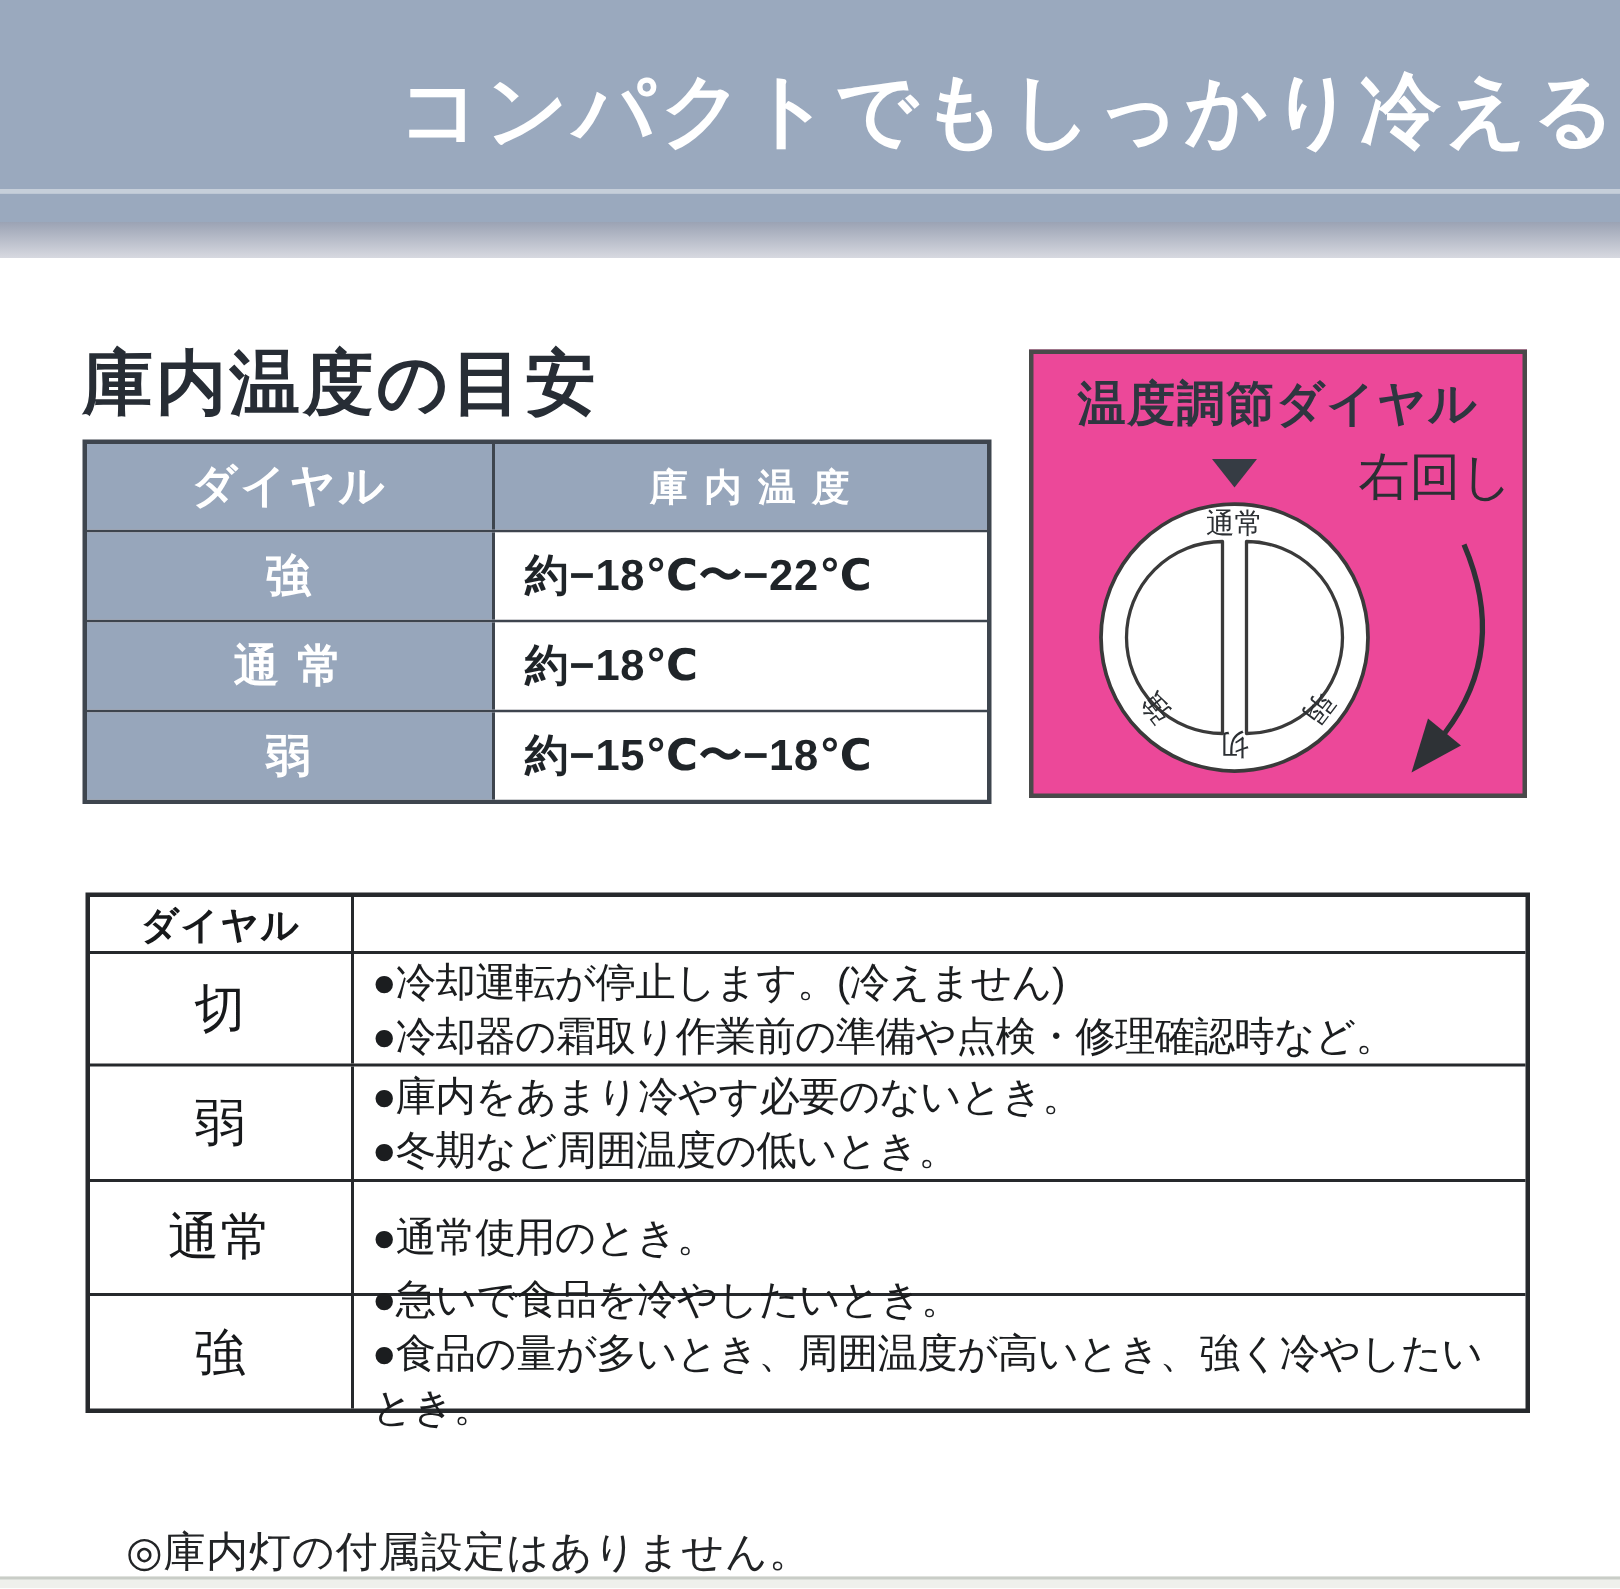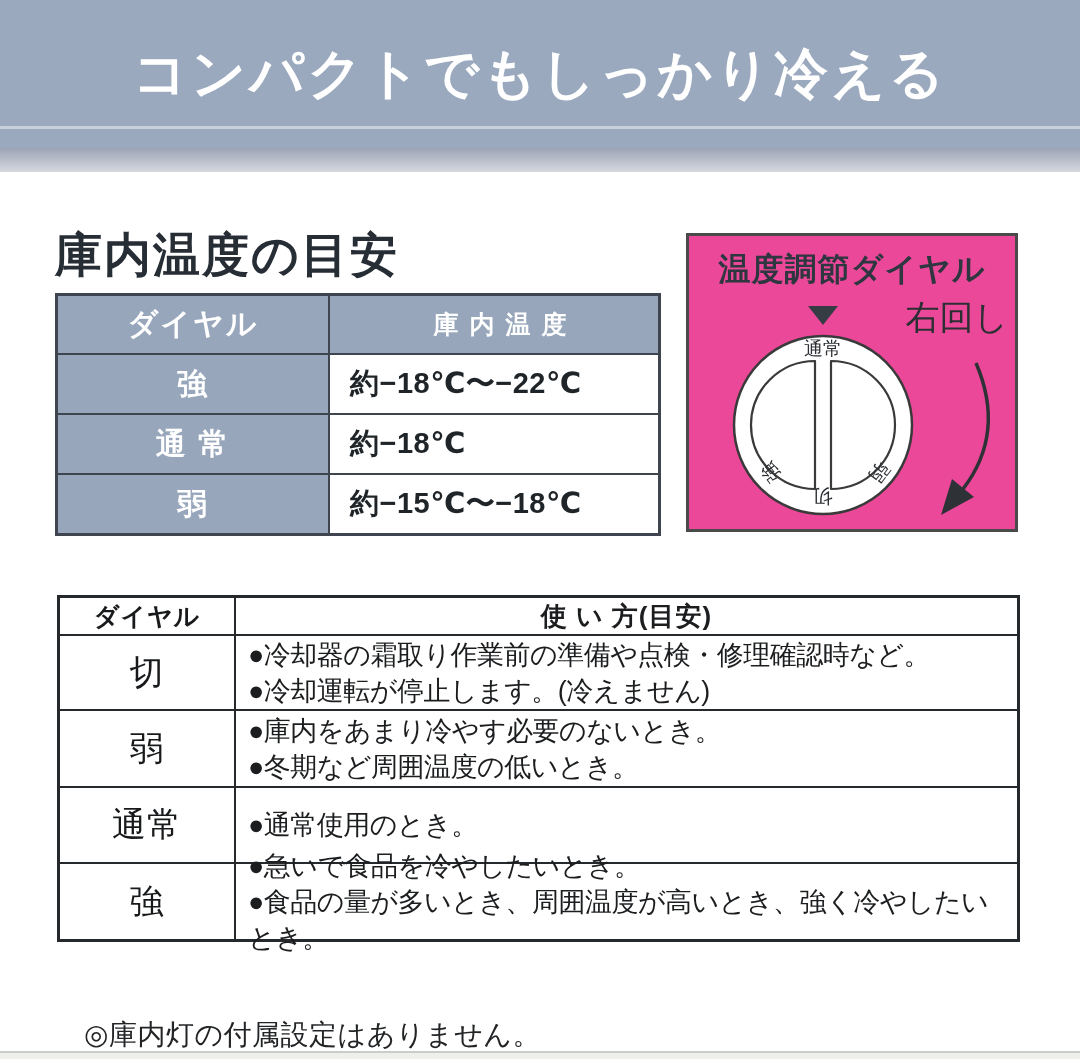--- a/index.html
+++ b/index.html
@@ -5,21 +5,21 @@
   * { margin:0; padding:0; box-sizing:border-box; }
   html,body { background:#ffffff; }
   body { font-family:"Liberation Sans","DejaVu Sans",sans-serif; }
   .page { position:relative; width:1080px; height:1059px; background:#ffffff; overflow:hidden; margin:0 auto; }
 
   
   .banner { position:absolute; left:0; top:0; width:1080px; height:172px; }
   .banner-main { position:absolute; left:0; top:0; width:100%; height:126px; background:#9AA9BE; }
   .banner-title {
     position:absolute; left:0; top:38px; width:100%;
-    text-align:center; color:#ffffff;
+    text-align:right; color:#ffffff;
     font-family:Liberation Serif, serif;
     font-size:54px; font-weight:bold; letter-spacing:3px;
   }
   .banner-line { position:absolute; left:0; top:126px; width:100%; height:3px; background:#C6CFDA; }
   .banner-sub  { position:absolute; left:0; top:129px; width:100%; height:19px; background:#9AA9BE; }
   .banner-fade { position:absolute; left:0; top:148px; width:100%; height:24px;
                  background:linear-gradient(#9BA3B4,#D7D9E0); }
 
   
   .section-title {
@@ -147,27 +147,26 @@
 
       <text x="268" y="44" font-size="34" text-anchor="middle">右回し</text>
       <path d="M287,78 Q317,148 274,204" fill="none" stroke="#2E3236" stroke-width="3.5"></path>
       <polygon points="252,230 263,194 285,212" fill="#2E3236"></polygon>
     </svg>
   </div>
 
   <div class="usage-table">
     <div class="ut-row header">
       <div class="ut-c1">ダイヤル</div>
-      <div class="ut-c2">使 い 方(目安)</div>
     </div>
     <div class="ut-row h-cut">
       <div class="ut-c1">切</div>
       <div class="ut-c2">
+        <div class="ut-line">●冷却運転が停止します。(冷えません)</div>
         <div class="ut-line">●冷却器の霜取り作業前の準備や点検・修理確認時など。</div>
-        <div class="ut-line">●冷却運転が停止します。(冷えません)</div>
       </div>
     </div>
     <div class="ut-row h-weak">
       <div class="ut-c1">弱</div>
       <div class="ut-c2">
         <div class="ut-line">●庫内をあまり冷やす必要のないとき。</div>
         <div class="ut-line">●冬期など周囲温度の低いとき。</div>
       </div>
     </div>
     <div class="ut-row h-normal">

